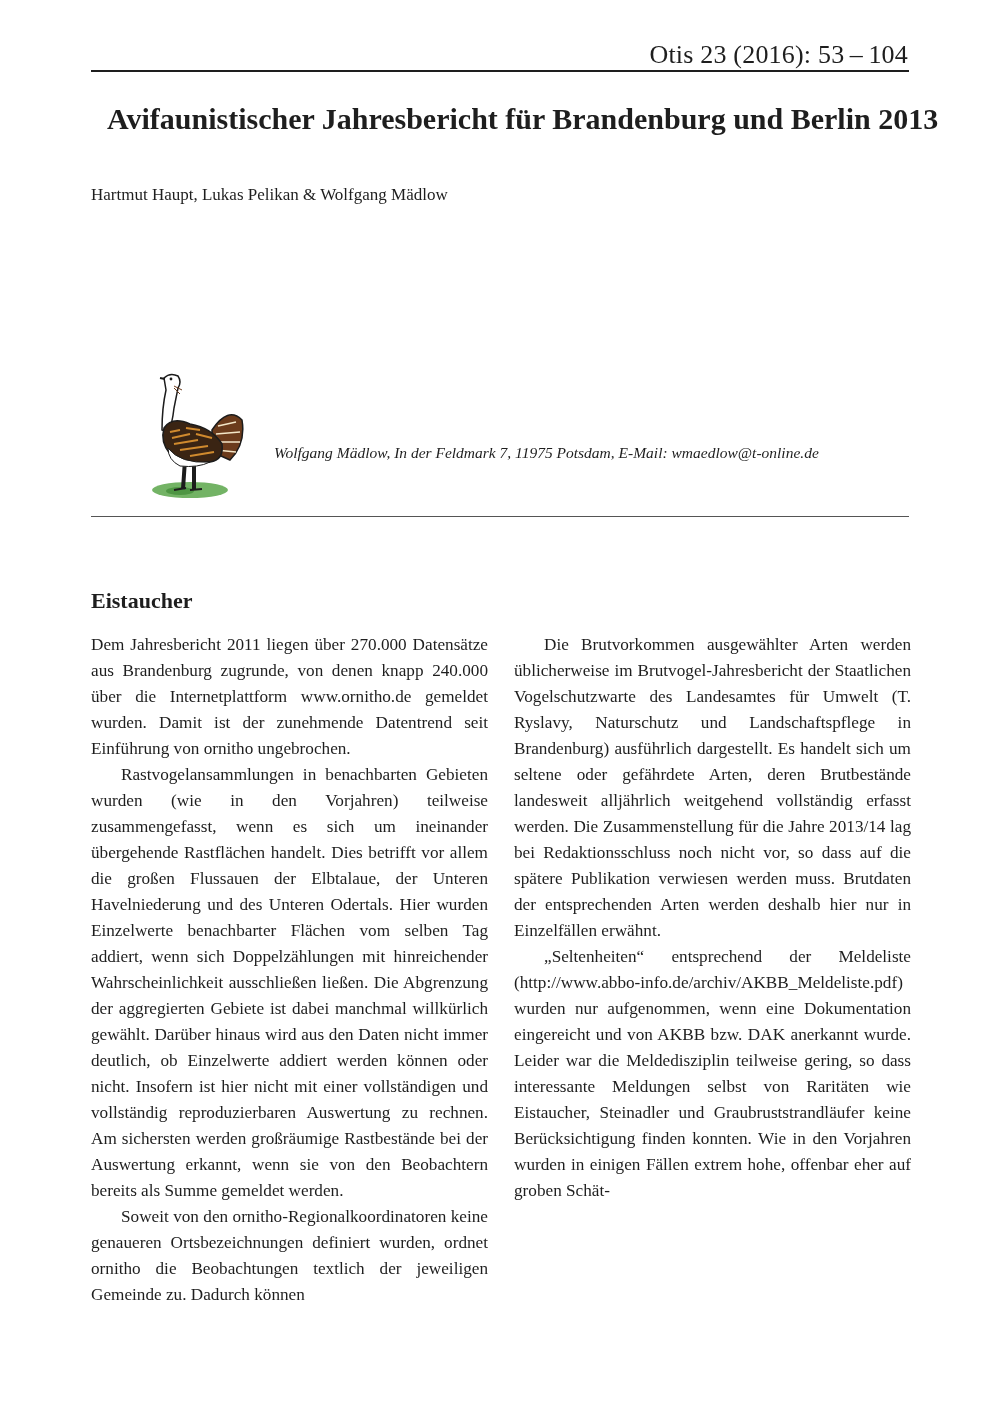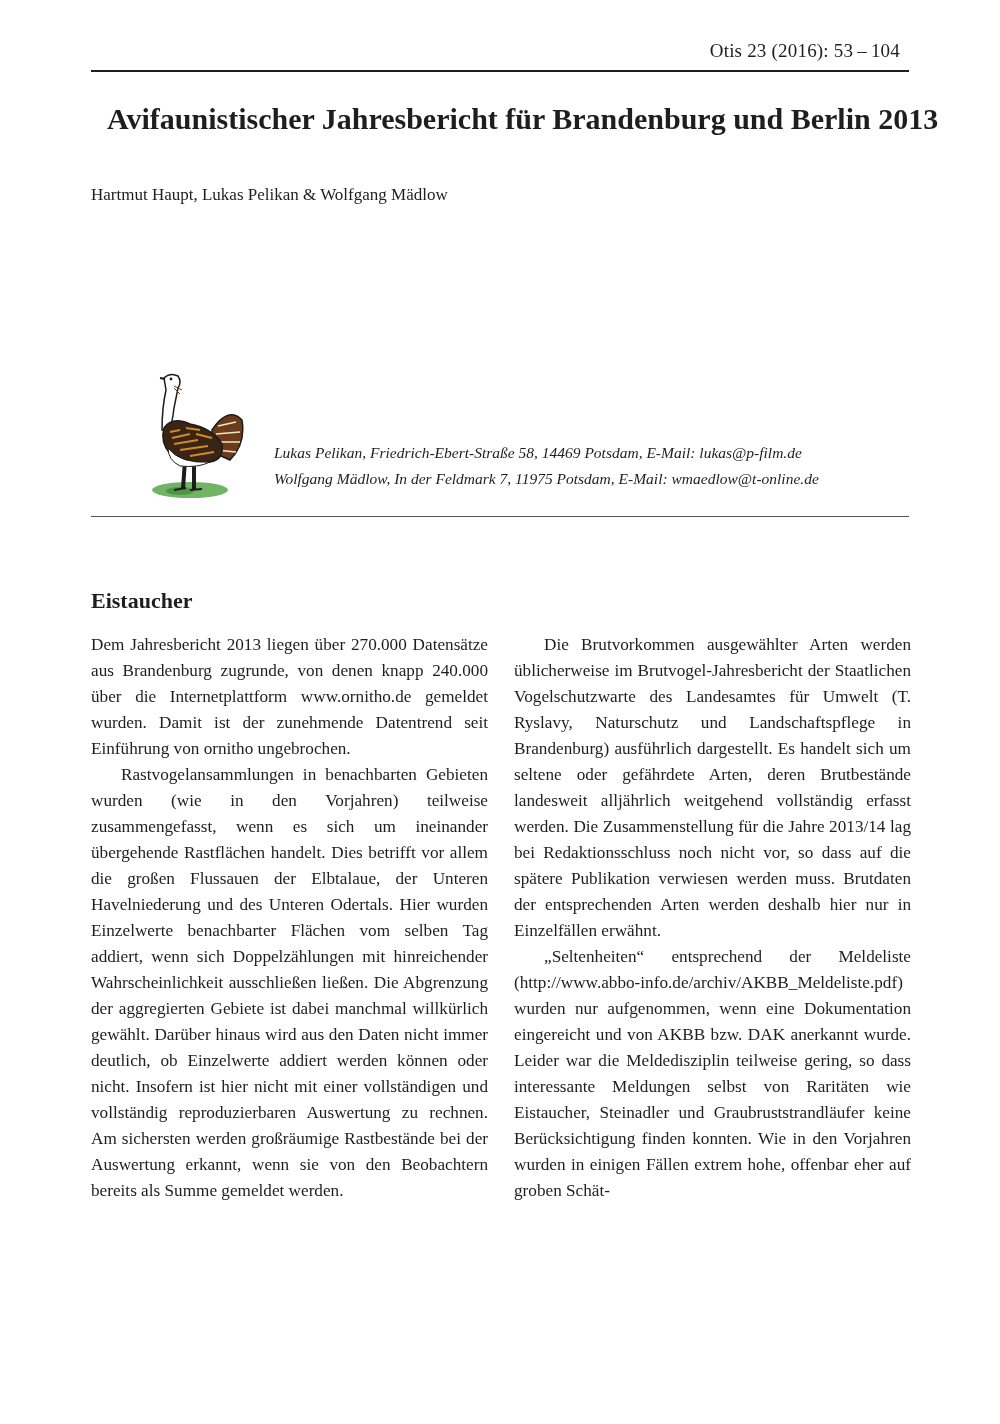--- a/index.html
+++ b/index.html
@@ -1,17 +1,17 @@
 <!DOCTYPE html>
 <html><head>
 <meta charset="utf-8">
 <style>
   html, body { margin: 0; padding: 0; background: #ffffff; }
   body { width: 1000px; height: 1424px; position: relative; overflow: hidden; color: #1e1e1e; font-family: "Liberation Serif", "DejaVu Serif", serif; }
-  .running-head { position: absolute; right: 100px; top: 40px; font-size: 19px; letter-spacing: 0.2px; }
+  .running-head { position: absolute; right: 92px; top: 40px; font-size: 26px; letter-spacing: 0.2px; }
   .top-rule { position: absolute; left: 91px; width: 818px; top: 70px; height: 0; border-top: 2px solid #1e1e1e; }
   .title { position: absolute; left: 91px; top: 84px; width: 840px; font-size: 30px; font-weight: bold; line-height: 38px; }
   .authors { position: absolute; left: 91px; top: 185px; font-size: 17px; }
   .bird { position: absolute; left: 150px; top: 368px; width: 95px; height: 132px; }
   .addresses { position: absolute; left: 274px; top: 440px; font-size: 15.5px; font-style: italic; line-height: 26px; }
   .addresses div { white-space: nowrap; }
   .addr-rule { position: absolute; left: 91px; width: 818px; top: 516px; border-top: 1px solid #555; }
   .section-heading { position: absolute; left: 91px; top: 588px; font-size: 22px; font-weight: bold; }
   .col { position: absolute; top: 632px; width: 397px; font-size: 17.2px; line-height: 26px; text-align: justify; hyphens: manual; }
   .col.left { left: 91px; }
@@ -44,28 +44,28 @@
     <path d="M62 62 Q78 38 92 52 Q96 76 80 92 L62 84 Z" fill="#6b3b1c" stroke="#1c1c1c" stroke-width="1.5"></path>
     <path d="M68 58 L86 54 M66 66 L90 64 M66 74 L90 74 M66 82 L86 84" stroke="#f3e6c8" stroke-width="1.5"></path>
 
     <path d="M14 60 Q22 48 40 56 Q62 60 72 76 Q74 92 60 94 Q36 98 20 86 Q10 74 14 60 Z" fill="#3a2413" stroke="#1c1c1c" stroke-width="1.5"></path>
     <path d="M20 64 L30 62 M22 70 L40 66 M24 76 L48 72 M30 82 L58 78 M40 88 L64 84 M36 60 L50 62 M46 66 L62 70" stroke="#d08a2e" stroke-width="2"></path>
     <path d="M18 80 Q30 96 60 94 Q48 100 30 98 Q18 92 18 80 Z" fill="#ffffff" stroke="#1c1c1c" stroke-width="1"></path>
   </svg>
 </div>
 
 <div class="addresses">
-  <div>Lukas Pelikan, Friedrich-Ebert-Straße 58, 14469 Potsdam, E-Mail:  lukas@p-film.de</div>
   <div>Wolfgang Mädlow, In der Feldmark 7, 11975 Potsdam, E-Mail:  wmaedlow@t-online.de</div>
 </div>
 <div class="addr-rule"></div>
 
 <h2 class="section-heading" style="margin:0;">Eistaucher</h2>
 
 <div class="col left">
-  <p>Dem Jahresbericht 2013 liegen über 270.000 Datensätze aus Brandenburg zugrunde, von denen knapp 240.000 über die Internetplattform www.ornitho.de gemeldet wurden. Damit ist der zunehmende Datentrend seit Einführung von ornitho ungebrochen.</p>
+  <p>Dem Jahresbericht 2011 liegen über 270.000 Datensätze aus Brandenburg zugrunde, von denen knapp 240.000 über die Internetplattform www.ornitho.de gemeldet wurden. Damit ist der zunehmende Datentrend seit Einführung von ornitho ungebrochen.</p>
   <p class="indent">Rastvogelansammlungen in benachbarten Gebieten wurden (wie in den Vorjahren) teilweise zusammengefasst, wenn es sich um ineinander übergehende Rastflächen handelt. Dies betrifft vor allem die großen Flussauen der Elbtalaue, der Unteren Havelniederung und des Unteren Odertals. Hier wurden Einzelwerte benachbarter Flächen vom selben Tag addiert, wenn sich Doppelzählungen mit hinreichender Wahrscheinlichkeit ausschließen ließen. Die Abgrenzung der aggregierten Gebiete ist dabei manchmal willkürlich gewählt. Darüber hinaus wird aus den Daten nicht immer deutlich, ob Einzelwerte addiert werden können oder nicht. Insofern ist hier nicht mit einer vollständigen und vollständig reproduzierbaren Auswertung zu rechnen. Am sichersten werden großräumige Rastbestände bei der Auswertung erkannt, wenn sie von den Beobachtern bereits als Summe gemeldet werden.</p>
+  <p class="indent">Soweit von den ornitho-Regionalkoordinatoren keine genaueren Ortsbezeichnungen definiert wurden, ordnet ornitho die Beobachtungen textlich der jeweiligen Gemeinde zu. Dadurch können</p>
 </div>
 
 <div class="col right">
   <p class="indent">Die Brutvorkommen ausgewählter Arten werden üblicherweise im Brutvogel-Jahresbericht der Staatlichen Vogelschutzwarte des Landesamtes für Umwelt (T. Ryslavy, Naturschutz und Landschaftspflege in Brandenburg) ausführlich dargestellt. Es handelt sich um seltene oder gefährdete Arten, deren Brutbestände landesweit alljährlich weitgehend vollständig erfasst werden. Die Zusammenstellung für die Jahre 2013/14 lag bei Redaktionsschluss noch nicht vor, so dass auf die spätere Publikation verwiesen werden muss. Brutdaten der entsprechenden Arten werden deshalb hier nur in Einzelfällen erwähnt.</p>
   <p class="indent">„Seltenheiten“ entsprechend der Meldeliste (http://www.abbo-info.de/archiv/AKBB_Meldeliste.pdf) wurden nur aufgenommen, wenn eine Dokumentation eingereicht und von AKBB bzw. DAK anerkannt wurde. Leider war die Meldedisziplin teilweise gering, so dass interessante Meldungen selbst von Raritäten wie Eistaucher, Steinadler und Graubruststrandläufer keine Berücksichtigung finden konnten. Wie in den Vorjahren wurden in einigen Fällen extrem hohe, offenbar eher auf groben Schät-</p>
 </div>
 
 </body></html>

